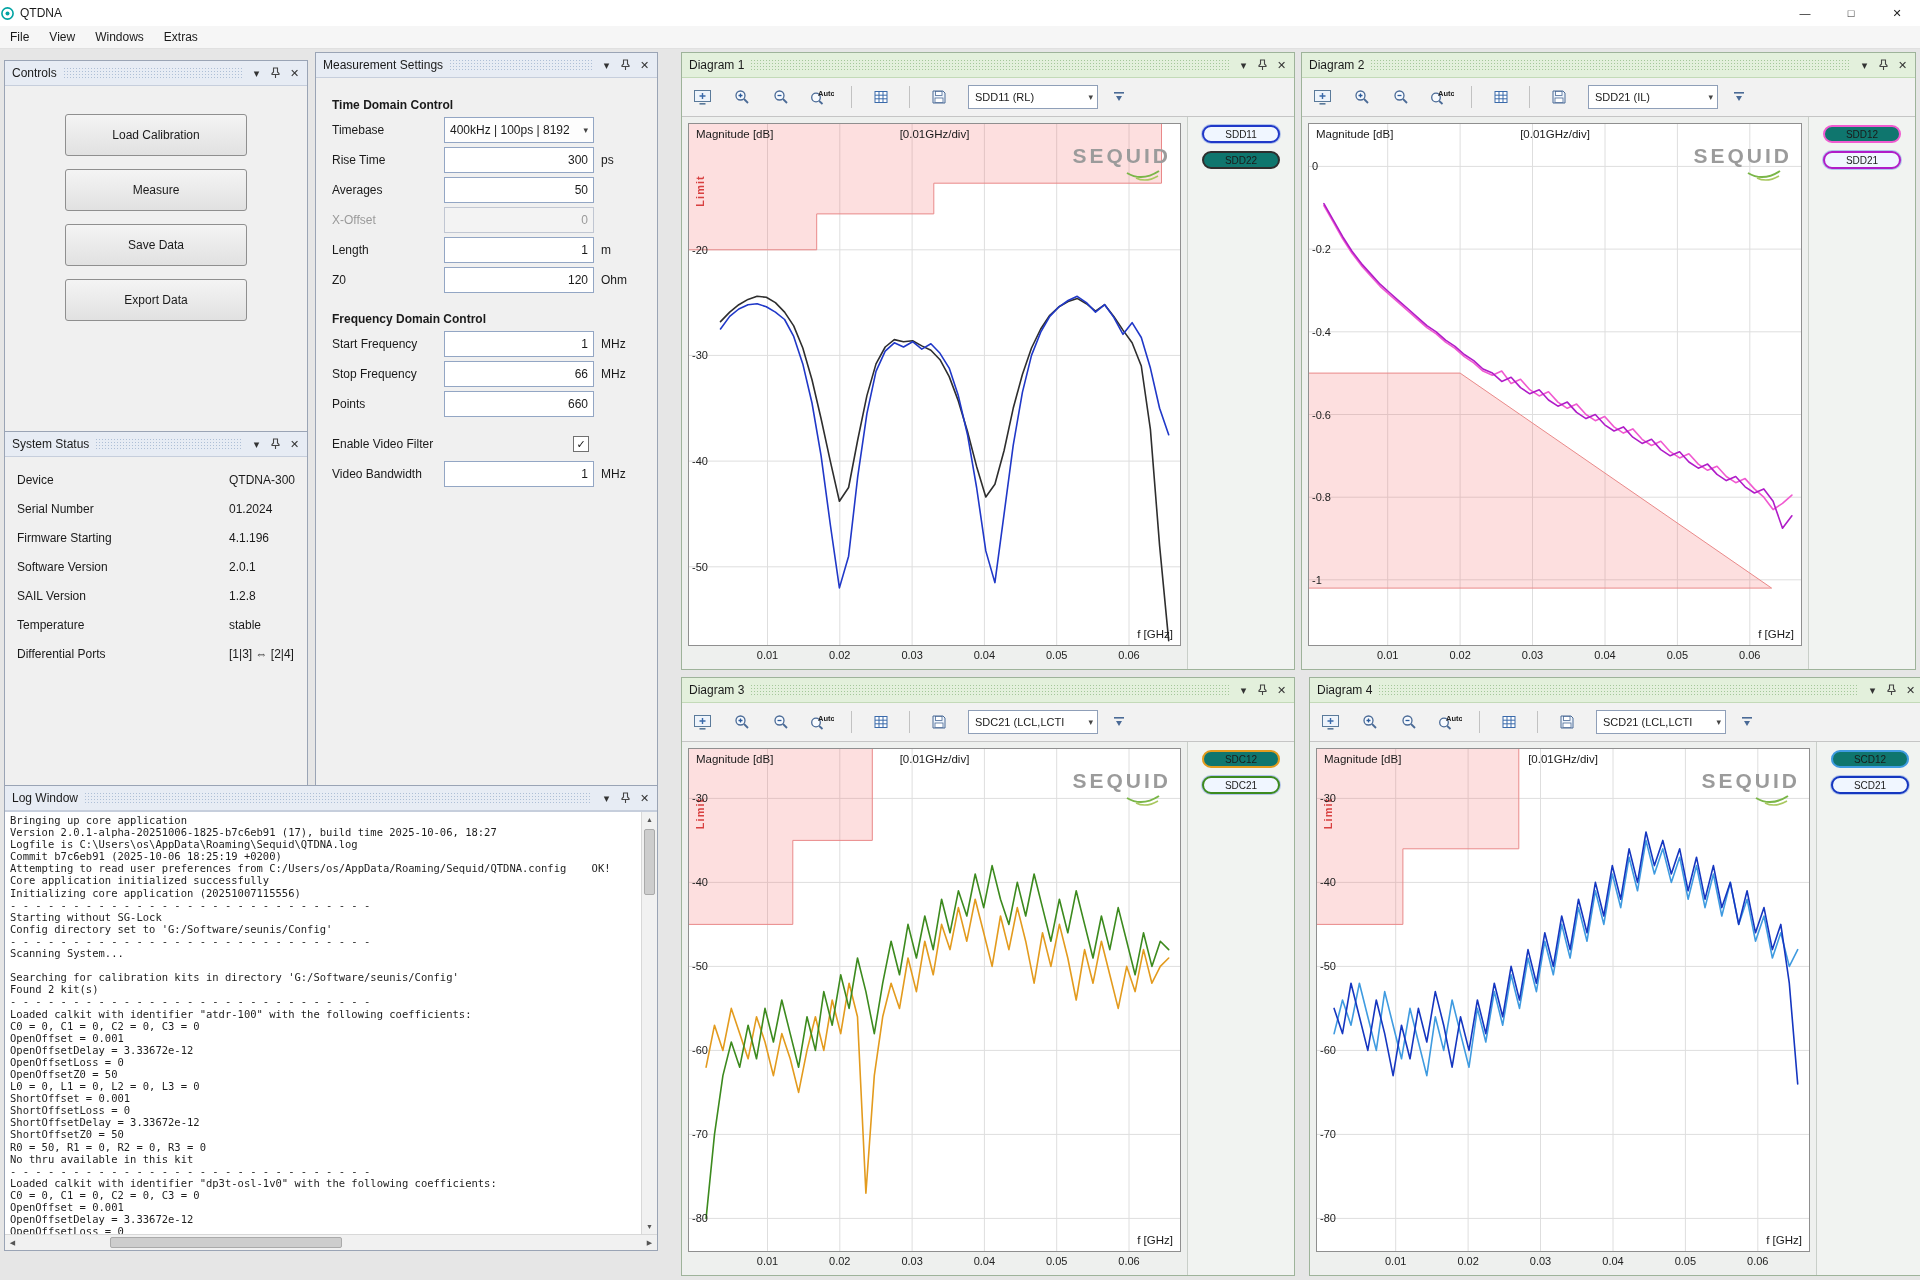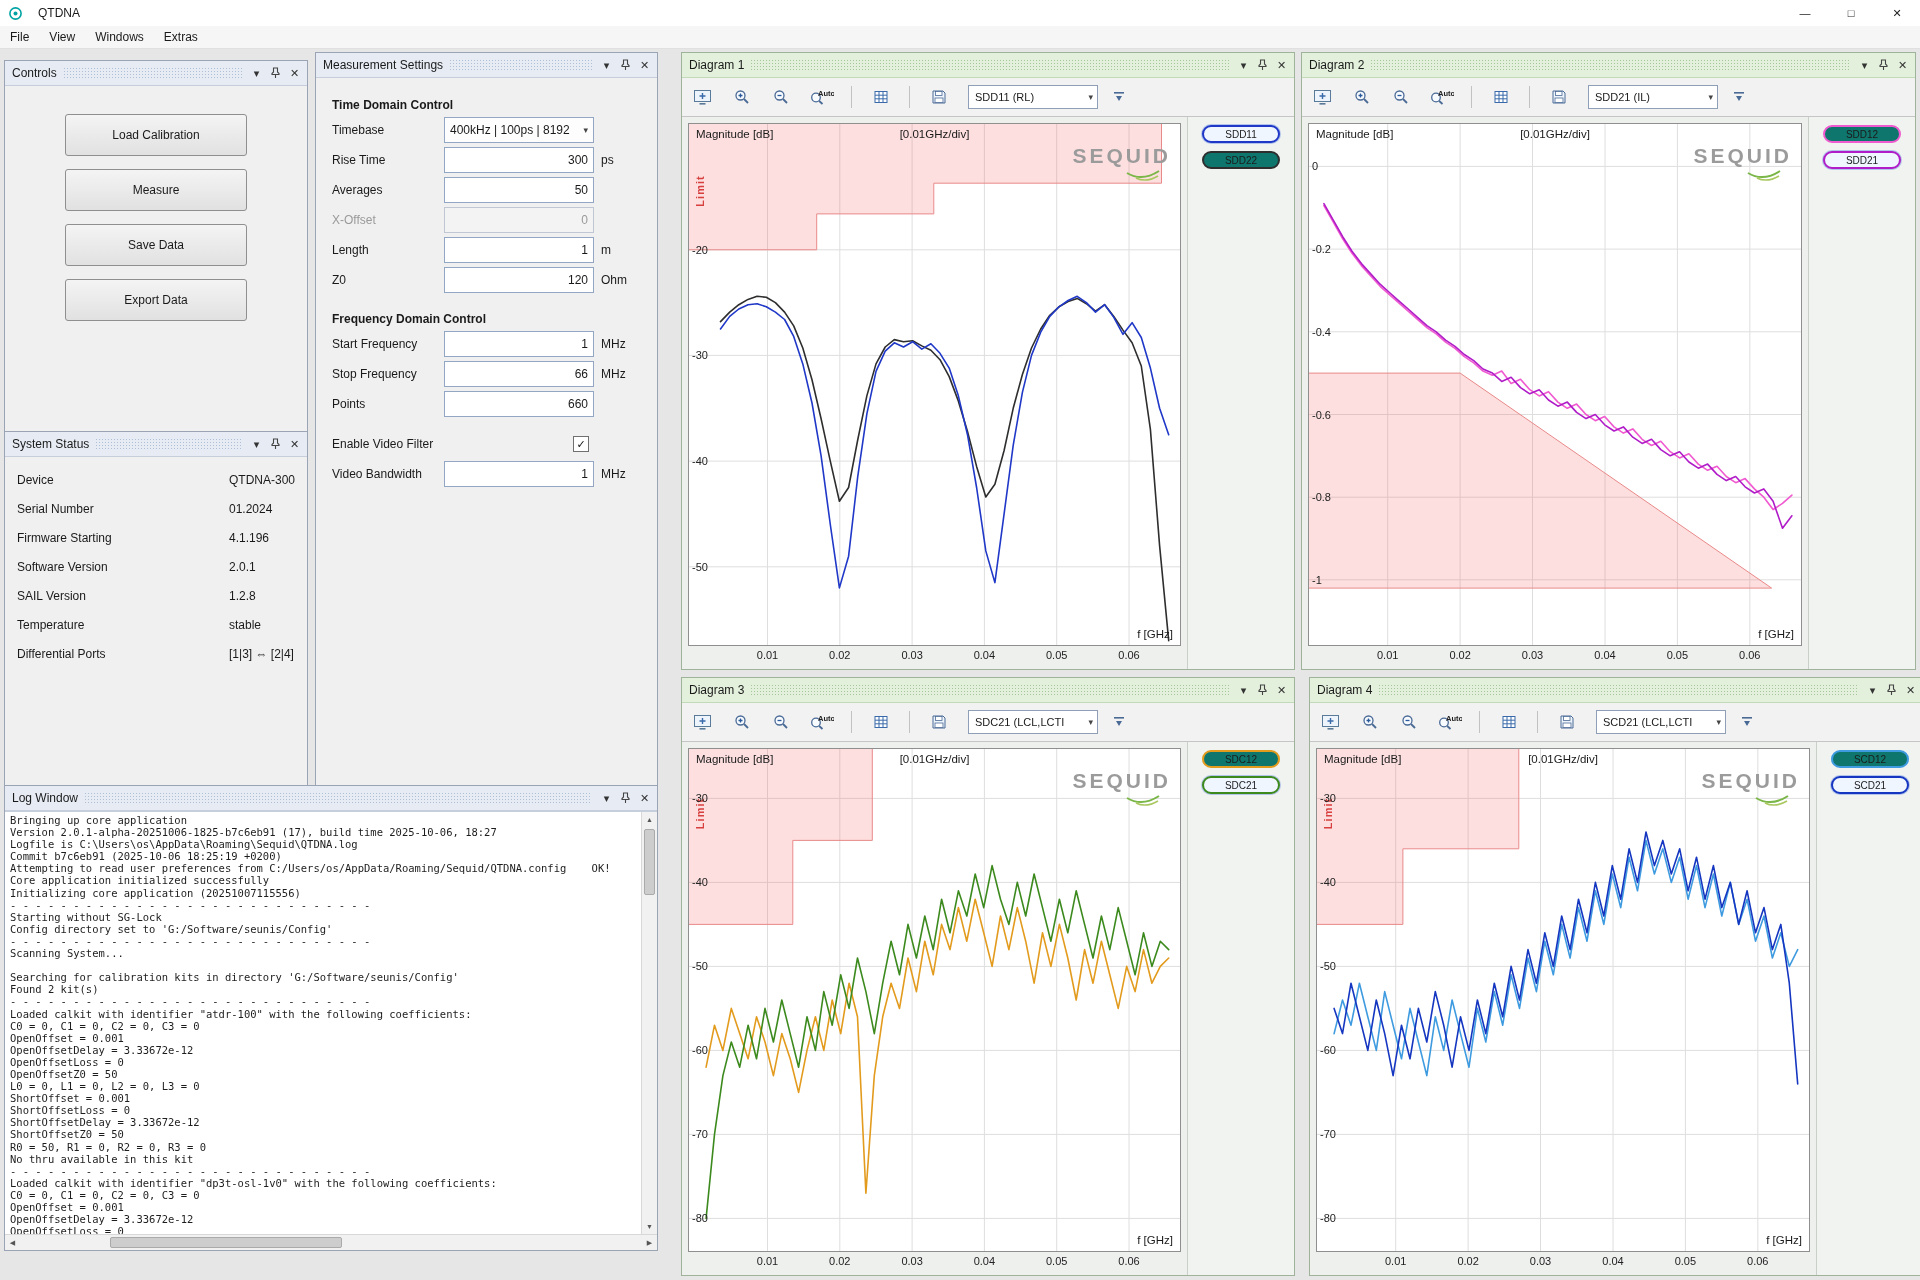--- a/index.html
+++ b/index.html
@@ -1,19 +1,19 @@
 <!DOCTYPE html>
 <html><head>
 <meta charset="utf-8">
 <style>
   html,body{margin:0;padding:0}
   body{width:1920px;height:1280px;position:relative;overflow:hidden;background:#e6e6e6;
        font-family:"Liberation Sans",sans-serif;font-size:12px;color:#1a1a1a;}
   
-  .titlebar{height:26px;background:#ffffff;display:flex;align-items:center;padding-left:8px;gap:15px;font-size:12px;}
+  .titlebar{height:26px;background:#ffffff;display:flex;align-items:center;gap:5px;font-size:12px;}
   .win-btns{margin-left:auto;display:flex;}
   .win-btn{width:46px;height:26px;display:flex;align-items:center;justify-content:center;font-size:11px;color:#222;}
   .menubar{height:22px;background:#f6f6f6;display:flex;align-items:center;font-size:12px;border-bottom:1px solid #e0e0e0;}
   .menu-item{padding:0 10px;height:100%;display:flex;align-items:center;}
   
   .panel{position:absolute;border:1px solid #9aa4b5;background:#f0f0f0;display:flex;flex-direction:column;box-sizing:border-box;}
   .panel-header{height:24px;flex:0 0 24px;display:flex;align-items:center;gap:6px;padding:0 4px 0 7px;
                 background:#e7ecf4;border-bottom:1px solid #c6cedc;font-size:12px;}
   .panel-header .hatch{flex:1;height:12px;background-image:radial-gradient(#aebfd6 0.9px,transparent 1px);background-size:3px 3px;}
   .hdr-btn{width:17px;height:17px;display:flex;align-items:center;justify-content:center;font-size:11px;color:#333;}

